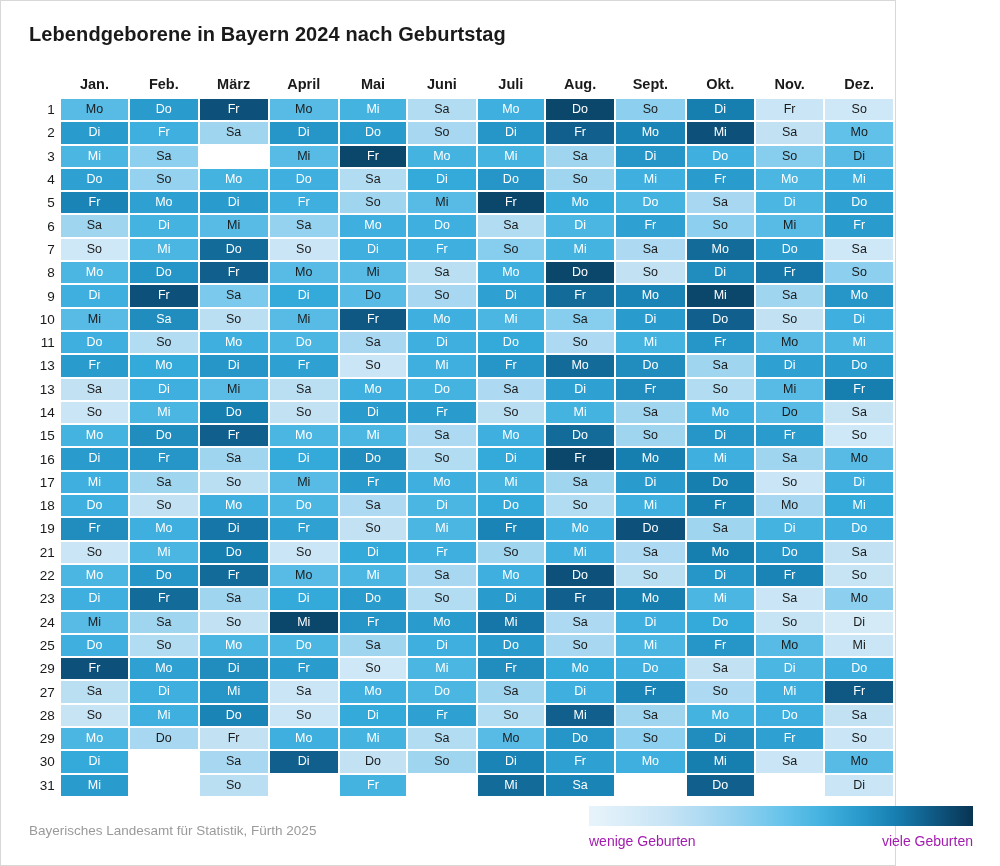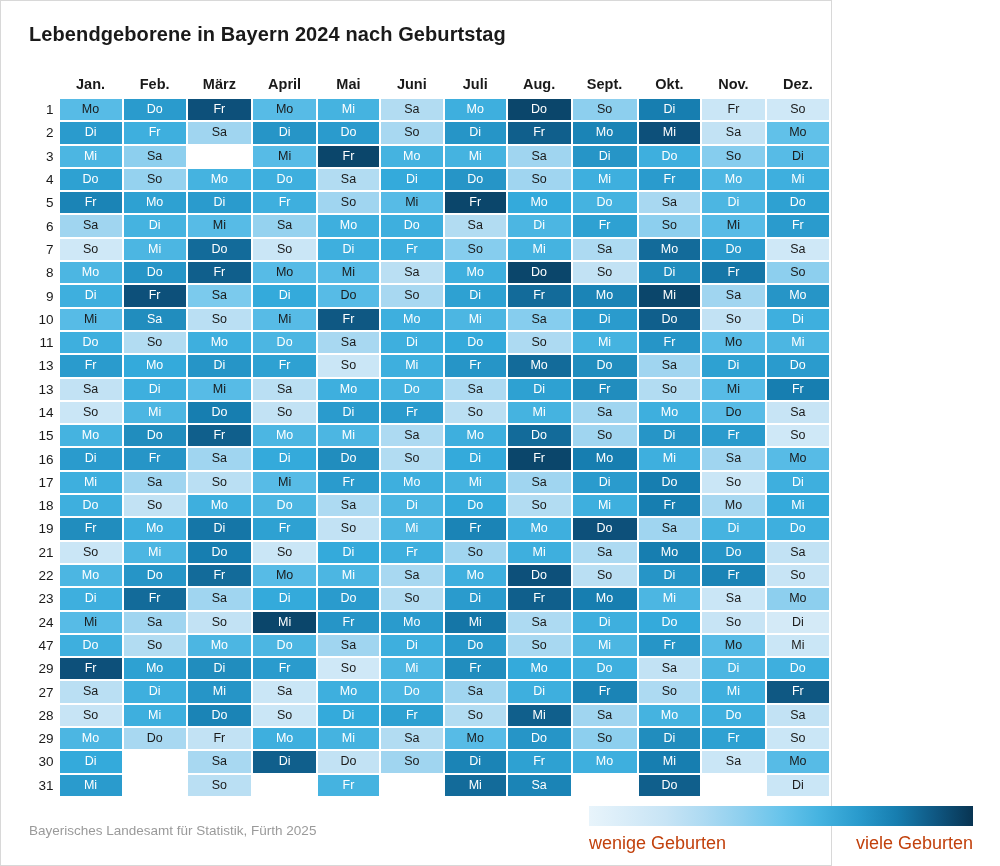--- a/index.html
+++ b/index.html
@@ -8,21 +8,21 @@
   }
   body {
     width: 1000px;
     height: 866px;
     background: #ffffff;
     font-family: "Liberation Sans", sans-serif;
     overflow: hidden;
   }
   #page {
     position: relative;
-    width: 832px;
+    width: 896px;
     height: 866px;
     background: #ffffff;
     box-sizing: border-box;
     border: 1px solid #d8d8d8;
   }
   #title {
     position: absolute;
     left: 28px;
     top: 22px;
     font-size: 20px;
@@ -90,22 +90,22 @@
     width: 384px;
   }
   #legend-bar {
     width: 384px;
     height: 20px;
   }
   #legend-labels {
     display: flex;
     justify-content: space-between;
     margin-top: 7px;
-    font-size: 18px;
-    color: #c2410c;
+    font-size: 14px;
+    color: #a21caf;
   }
 </style>
 </head>
 <body>
 
 <div id="page">
 
   <div id="title">Lebendgeborene in Bayern 2024 nach Geburtstag</div>
 
   <div id="grid-wrap">
@@ -467,21 +467,21 @@
             <td class="cell" style="background: rgb(38, 149, 199); color: rgb(255, 255, 255);">Fr</td>
             <td class="cell" style="background: rgb(42, 155, 205); color: rgb(255, 255, 255);">Mo</td>
             <td class="cell" style="background: rgb(21, 118, 167); color: rgb(255, 255, 255);">Mi</td>
             <td class="cell" style="background: rgb(173, 218, 242); color: rgb(26, 26, 26);">Sa</td>
             <td class="cell" style="background: rgb(62, 175, 222); color: rgb(255, 255, 255);">Di</td>
             <td class="cell" style="background: rgb(52, 170, 219); color: rgb(255, 255, 255);">Do</td>
             <td class="cell" style="background: rgb(199, 228, 245); color: rgb(26, 26, 26);">So</td>
             <td class="cell" style="background: rgb(212, 234, 247); color: rgb(26, 26, 26);">Di</td>
           </tr>
           <tr>
-            <td class="daynum">47</td>
+            <td class="daynum">25</td>
             <td class="cell" style="background: rgb(62, 175, 222); color: rgb(255, 255, 255);">Do</td>
             <td class="cell" style="background: rgb(178, 220, 242); color: rgb(26, 26, 26);">So</td>
             <td class="cell" style="background: rgb(76, 182, 226); color: rgb(255, 255, 255);">Mo</td>
             <td class="cell" style="background: rgb(76, 182, 226); color: rgb(255, 255, 255);">Do</td>
             <td class="cell" style="background: rgb(160, 213, 240); color: rgb(26, 26, 26);">Sa</td>
             <td class="cell" style="background: rgb(62, 175, 222); color: rgb(255, 255, 255);">Di</td>
             <td class="cell" style="background: rgb(42, 155, 205); color: rgb(255, 255, 255);">Do</td>
             <td class="cell" style="background: rgb(168, 216, 241); color: rgb(26, 26, 26);">So</td>
             <td class="cell" style="background: rgb(76, 182, 226); color: rgb(255, 255, 255);">Mi</td>
             <td class="cell" style="background: rgb(38, 149, 199); color: rgb(255, 255, 255);">Fr</td>

